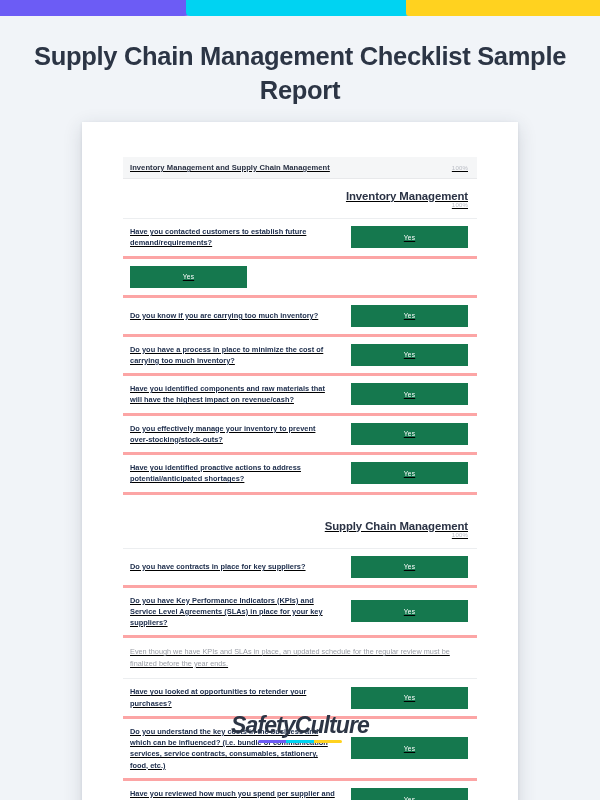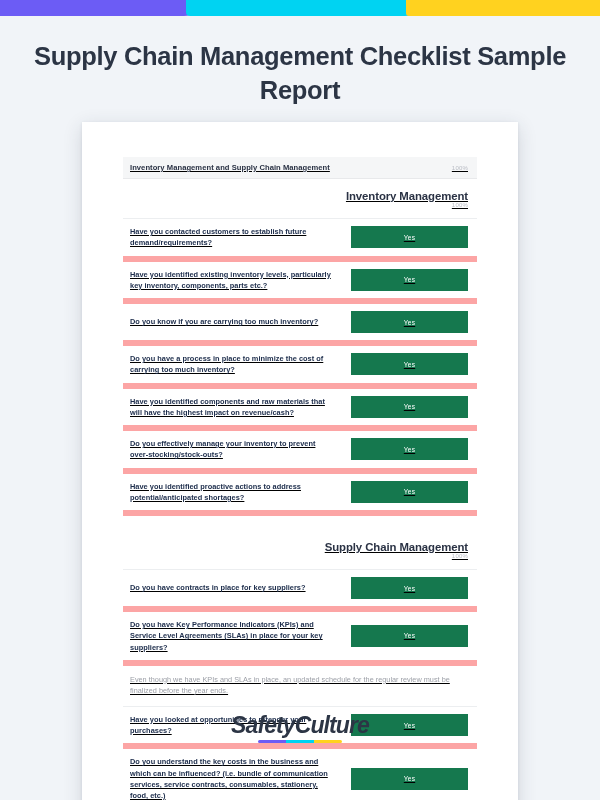--- a/index.html
+++ b/index.html
@@ -123,21 +123,21 @@
 
   .section-gap { height: 14px; }
 
   
   .row {
     display: flex;
     align-items: center;
     justify-content: space-between;
     gap: 16px;
     padding: 7px 9px 7px 7px;
-    border-bottom: 6px solid #fca5a5;
+    border-bottom: 3px solid #fca5a5;
     min-height: 27px;
   }
   .row-q {
     font-size: 7.4px;
     font-weight: bold;
     color: #20304e;
     line-height: 1.52;
     letter-spacing: 0.02px;
     flex: 1 1 auto;
     max-width: 232px;
@@ -225,21 +225,20 @@
     <div id="sections-root">
         <div class="section-head">
           <div class="section-title">Inventory Management</div>
           <div class="pct">100%</div>
         </div>
         <div class="row">
           <div class="row-q">Have you contacted customers to establish future demand/requirements?</div>
           <div class="answer">Yes</div>
         </div>
         <div class="row">
-          <div class="row-q">Have you identified existing inventory levels, particularly key inventory, components, parts etc.?</div>
           <div class="answer">Yes</div>
         </div>
         <div class="row">
           <div class="row-q">Do you know if you are carrying too much inventory?</div>
           <div class="answer">Yes</div>
         </div>
         <div class="row">
           <div class="row-q">Do you have a process in place to minimize the cost of carrying too much inventory?</div>
           <div class="answer">Yes</div>
         </div>

